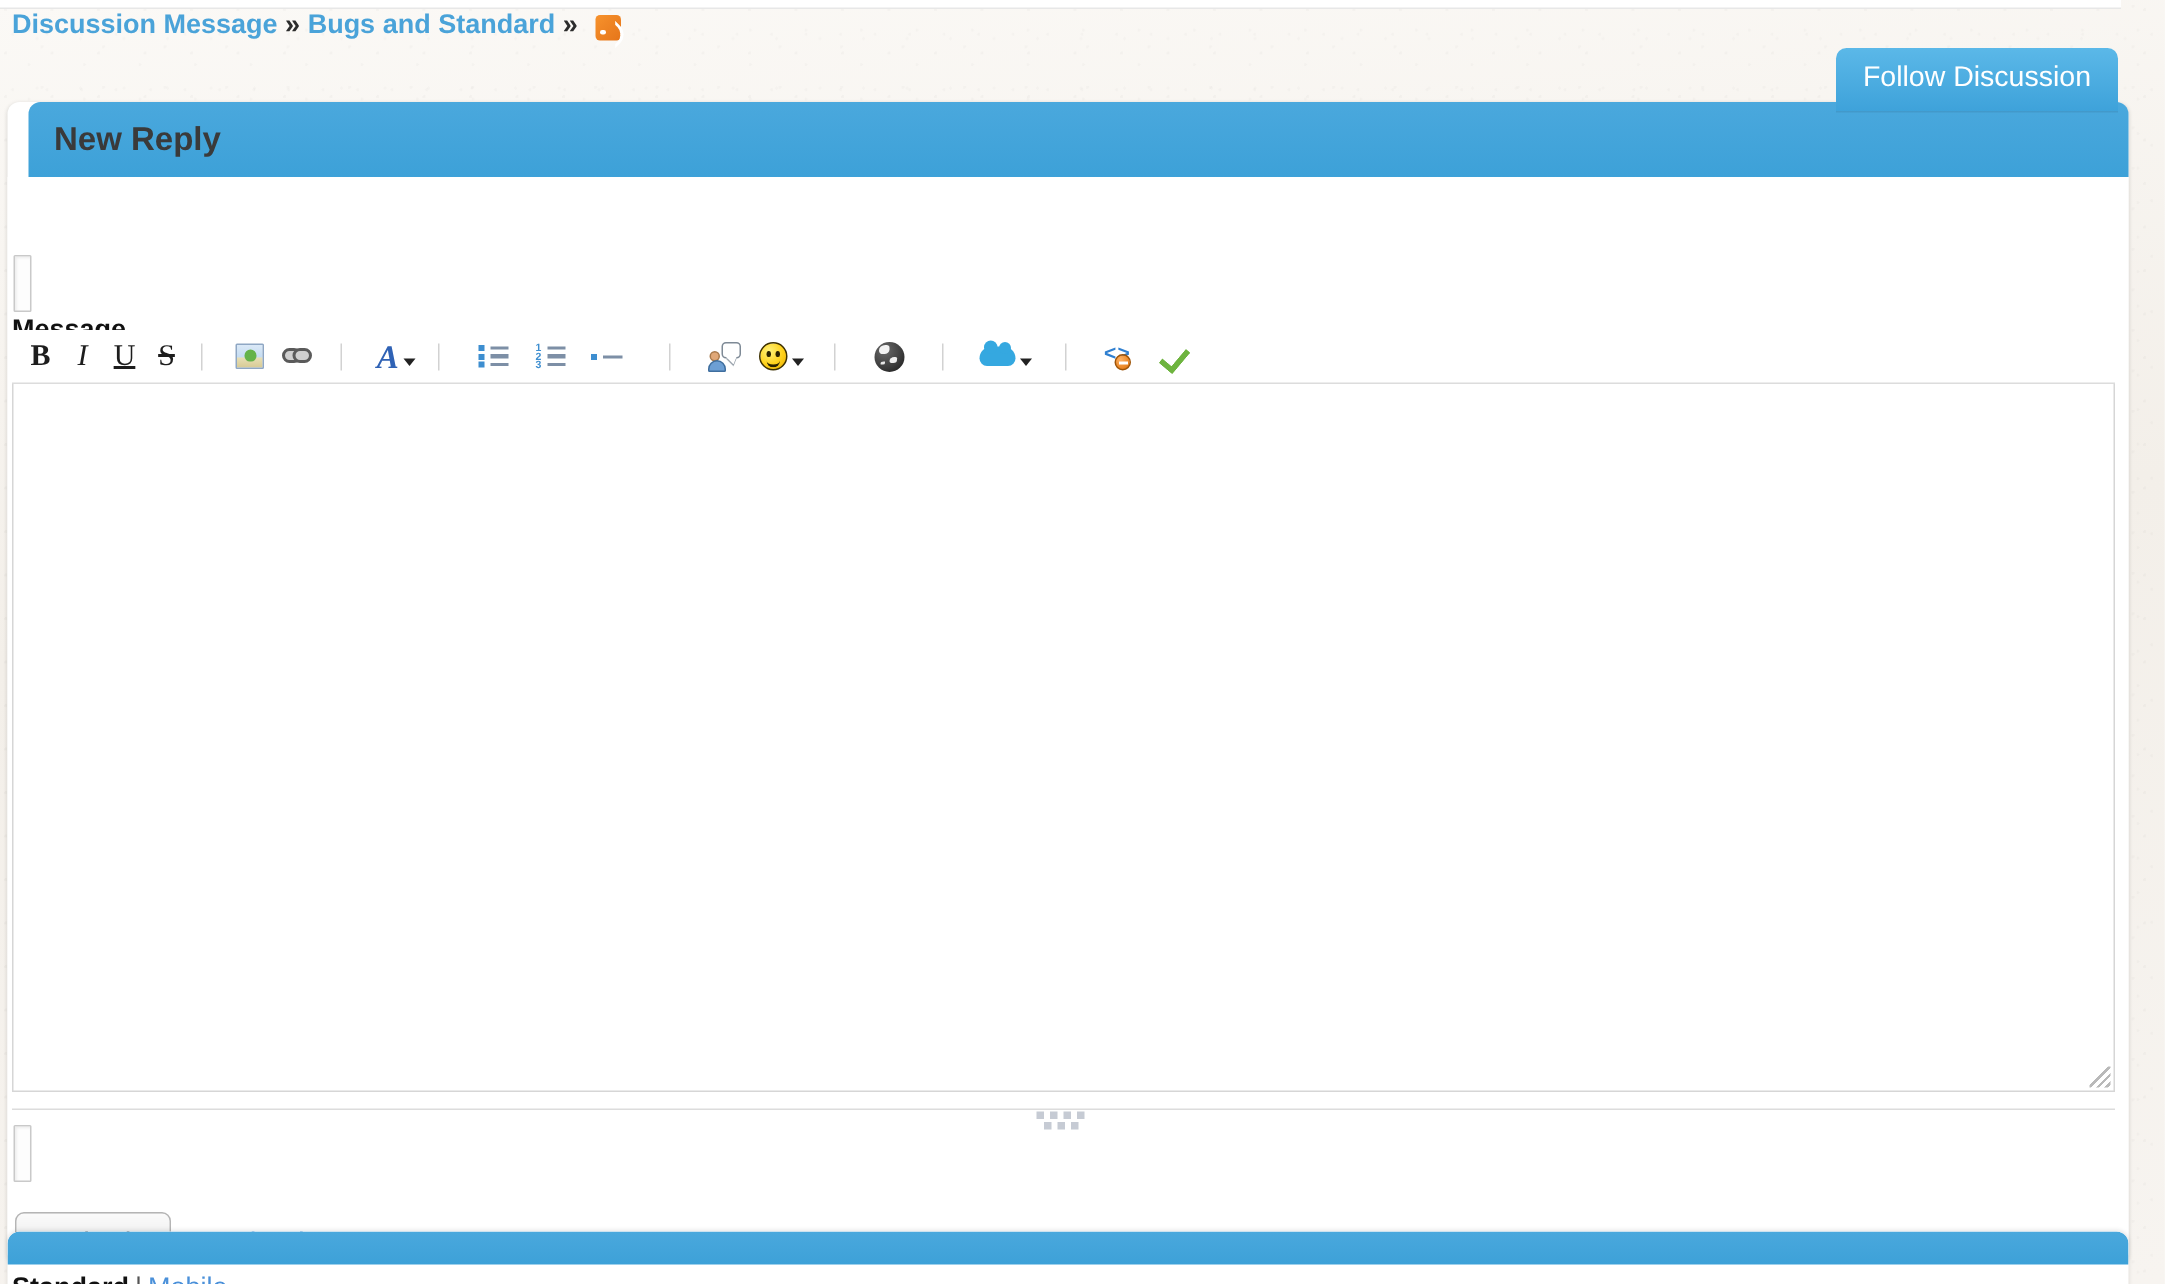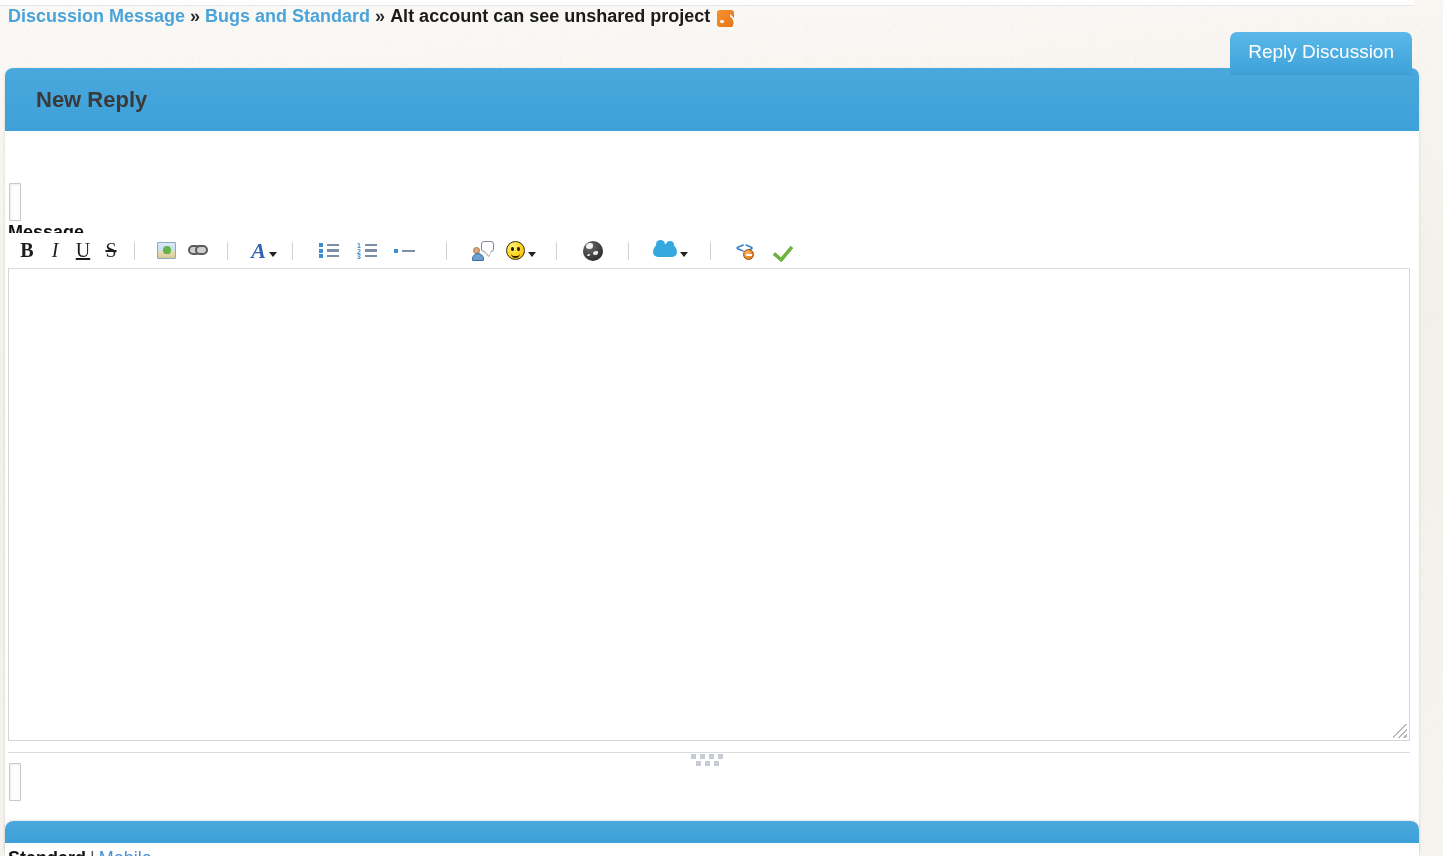--- a/index.html
+++ b/index.html
@@ -105,26 +105,27 @@
   .panel {
     position: absolute;
     left: 5px; top: 68px;
     width: 1414px;
     background: #ffffff;
     border-radius: 8px;
     box-shadow: 0 1px 3px rgba(0,0,0,0.14);
     overflow: visible;
   }
   .panel-header {
-    height: 63px;
+    height: 50px;
     background: linear-gradient(to bottom, #4aa8dd 0%, #3da1d8 100%);
     border-radius: 8px 8px 0 0;
     display: flex;
     align-items: center;
-    padding-left: 31px;
+    padding-left: 17px;
+    margin-left: 14px;
   }
   .panel-header-title {
     color: #3a3a3a;
     font-size: 22px;
     font-weight: bold;
   }
   .panel-body {
     padding: 0;
     background: #fff;
     border-radius: 0 0 8px 8px;
@@ -515,25 +516,24 @@
 </head>
 <body>
 
 <div class="top-strip"></div>
 
 <div class="breadcrumb">
   <a class="crumb-link" href="#">Discussion Message</a>
   <span class="crumb-sep">»</span>
   <a class="crumb-link" href="#">Bugs and Standard</a>
   <span class="crumb-sep">»</span>
-  <span class="crumb-current">Alt account can see unshared project</span>
   <span class="rss-icon"></span>
 </div>
 
-<button class="follow-btn">Reply Discussion</button>
+<button class="follow-btn">Follow Discussion</button>
 
 <div class="panel">
   <div class="panel-header">
     <span class="panel-header-title">New Reply</span>
   </div>
   <div class="panel-body" style="height:725px; position:relative;">
 
     <div class="stub-field" id="stub-top"></div>
 
     <div class="message-label">Message</div>

